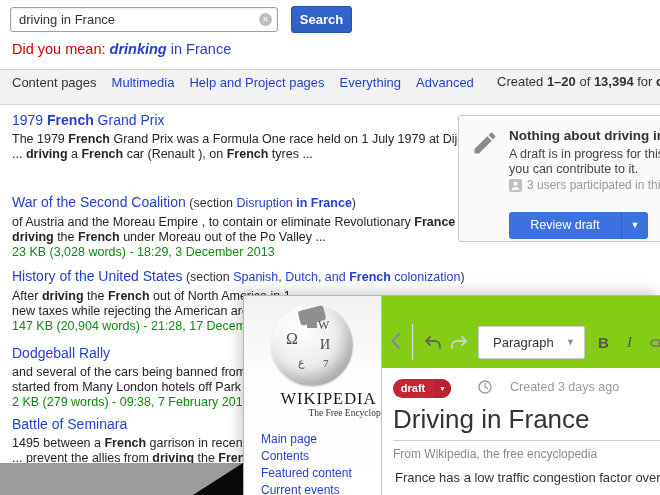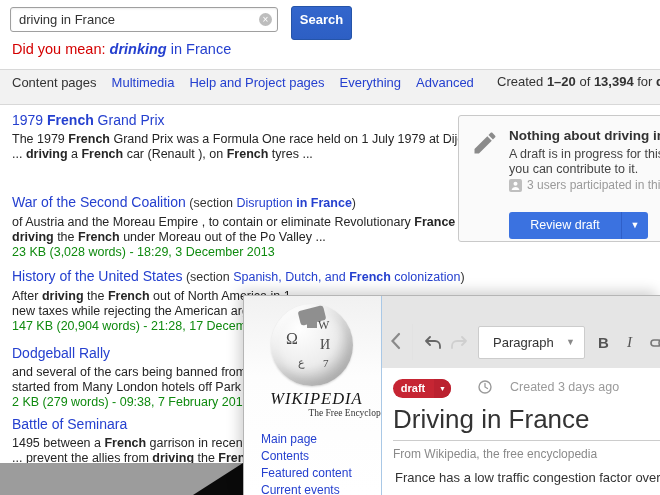--- a/index.html
+++ b/index.html
@@ -7,21 +7,21 @@
     font-family:"Liberation Sans",sans-serif;-webkit-font-smoothing:antialiased;}
   .b{font-weight:bold;}
   .plain{color:#333;}
 
   
   .search-input{position:absolute;left:10px;top:7px;width:268px;height:25px;box-sizing:border-box;
     border:1px solid #9f9f9f;border-radius:3px;padding:0 26px 0 8px;font-size:13px;color:#333;
     font-family:"Liberation Sans",sans-serif;box-shadow:inset 0 1px 2px rgba(0,0,0,.08);outline:none;}
   .clear-btn{position:absolute;left:259px;top:13px;width:13px;height:13px;border-radius:50%;
     background:#bdbdbd;color:#fff;font-size:10px;line-height:13px;text-align:center;cursor:pointer;}
-  .search-btn{position:absolute;left:291px;top:6px;width:61px;height:34px;border-radius:3px;
+  .search-btn{position:absolute;left:291px;top:6px;width:61px;height:27px;border-radius:3px;
     background:linear-gradient(#36c,#2d5fc4);background-color:#2d63c8;border:1px solid #2554a8;
     color:#fff;font-weight:bold;font-size:13px;text-align:center;line-height:25px;box-sizing:border-box;cursor:pointer;}
 
   .dym{position:absolute;left:12px;top:41px;font-size:14.5px;white-space:nowrap;}
   .dym .red{color:#d40000;}
   .dym .sug{color:#2540cf;font-weight:bold;font-style:italic;}
   .dym .sugrest{color:#2540cf;}
 
   
   .tabbar{position:absolute;left:0;top:69px;width:660px;height:36px;background:#f2f2f2;
@@ -68,28 +68,28 @@
     background:radial-gradient(circle at 35% 30%,#ffffff,#ececec 50%,#c7c7c7 92%);
     box-shadow:inset -6px -8px 14px rgba(0,0,0,.20),inset 2px 3px 6px rgba(255,255,255,.9),0 1px 2px rgba(0,0,0,.15);}
   .globe span{position:absolute;color:#4a4a4a;font-family:"Liberation Serif",serif;}
   .g-notch{left:28px;top:4px;width:26px;height:15px;background:#8f8f8f;border-radius:3px;transform:rotate(-14deg);}
   .g-notch2{left:36px;top:16px;width:10px;height:8px;background:#8f8f8f;}
   .g-om{left:15px;top:26px;font-size:16px;}
   .g-w{left:47px;top:14px;font-size:12px;color:#5c5c5c;}
   .g-i{left:49px;top:33px;font-size:14px;}
   .g-7{left:52px;top:53px;font-size:11px;}
   .g-a{left:27px;top:52px;font-size:11px;color:#5c5c5c;}
-  .wordmark{position:absolute;left:4px;top:93px;width:137px;text-align:center;
-    font-family:"Liberation Serif",serif;font-size:16.5px;letter-spacing:1px;color:#161616;font-style:italic;}
+  .wordmark{position:absolute;left:16px;top:93px;width:137px;text-align:center;
+    font-family:"Liberation Serif",serif;font-size:16.5px;letter-spacing:1px;color:#161616;}
   .tagline{position:absolute;left:0;top:112px;width:137px;text-align:center;
     font-family:"Liberation Serif",serif;font-size:9.5px;color:#333;padding-left:40px;}
   .slinks{position:absolute;left:17px;top:135px;font-size:12px;line-height:17px;}
   .slink{color:#2540cf;cursor:pointer;white-space:nowrap;}
 
-  .toolbar{position:absolute;left:138px;top:0;width:279px;height:72px;border-bottom:1px solid #e0e0e0;background:#e5e5e5;}
+  .toolbar{position:absolute;left:138px;top:0;width:279px;height:72px;border-bottom:1px solid #e0e0e0;background:#84cc16;}
   .tb-back{position:absolute;left:8px;top:36px;cursor:pointer;}
   .tb-div{position:absolute;left:30px;top:28px;width:1px;height:36px;background:#e2e2e2;}
   .tb-undo{position:absolute;left:42px;top:40px;cursor:pointer;}
   .tb-redo{position:absolute;left:68px;top:40px;cursor:pointer;}
   .tb-para{position:absolute;left:96px;top:30px;width:107px;height:33px;border:1px solid #ccc;border-radius:2px;
     background:#fff;box-sizing:border-box;cursor:pointer;}
   .tb-para-label{position:absolute;left:14px;top:0;line-height:31px;font-size:13px;color:#333;}
   .tb-para-caret{position:absolute;right:9px;top:0;line-height:31px;font-size:9px;color:#888;}
   .tb-bold{position:absolute;left:216px;top:38px;font-size:15px;font-weight:bold;color:#555;cursor:pointer;}
   .tb-italic{position:absolute;left:245px;top:38px;font-size:15px;font-style:italic;

